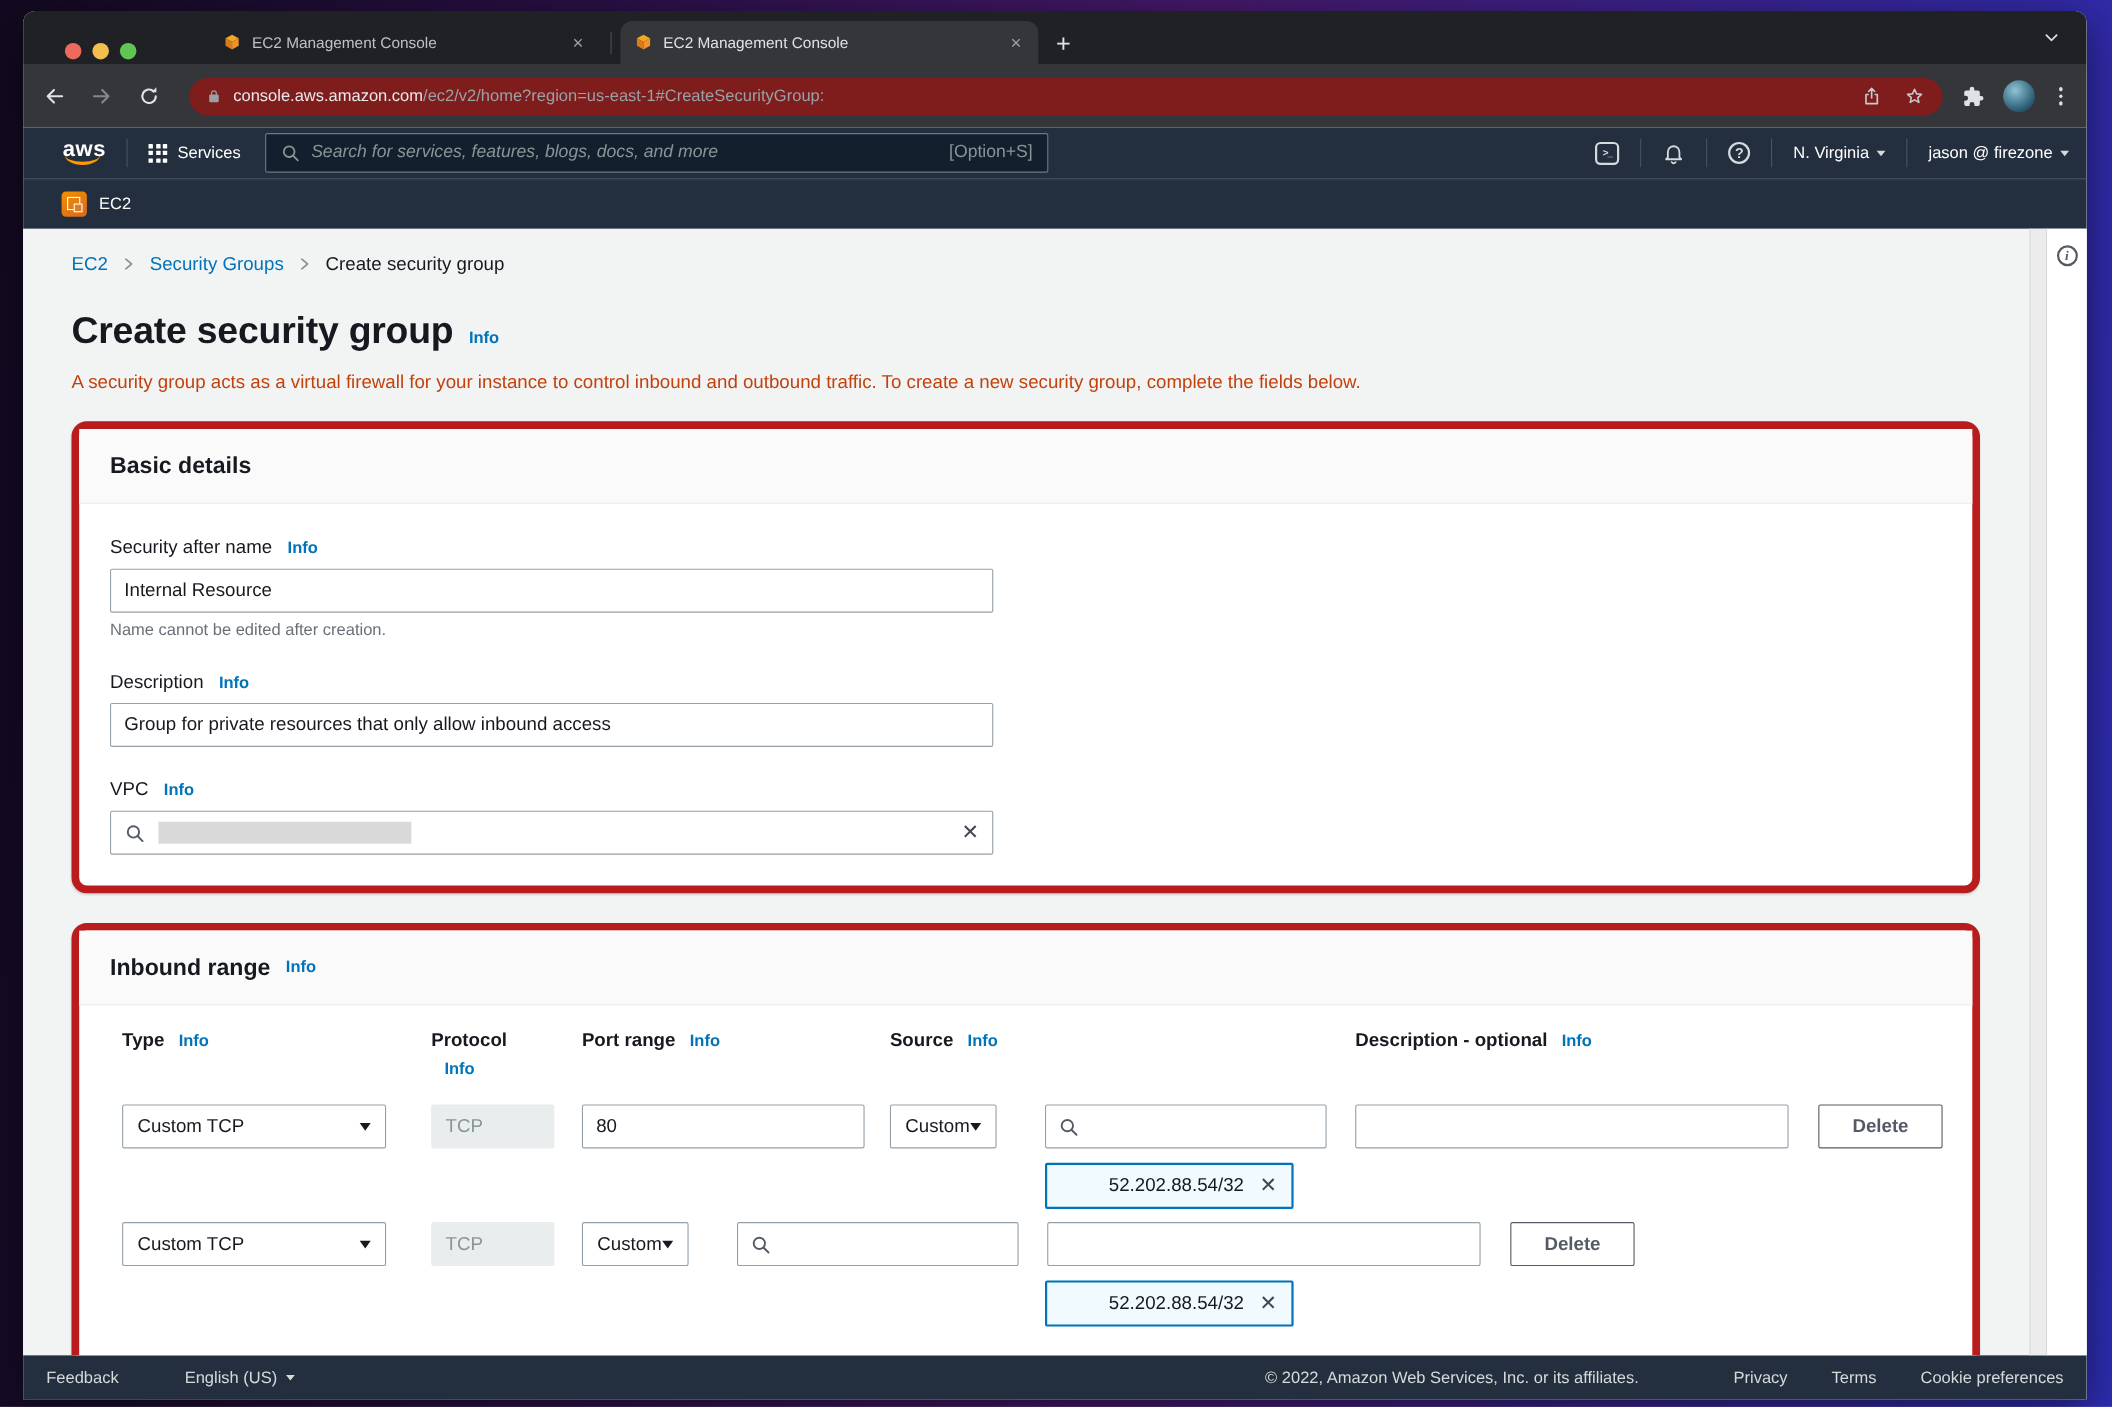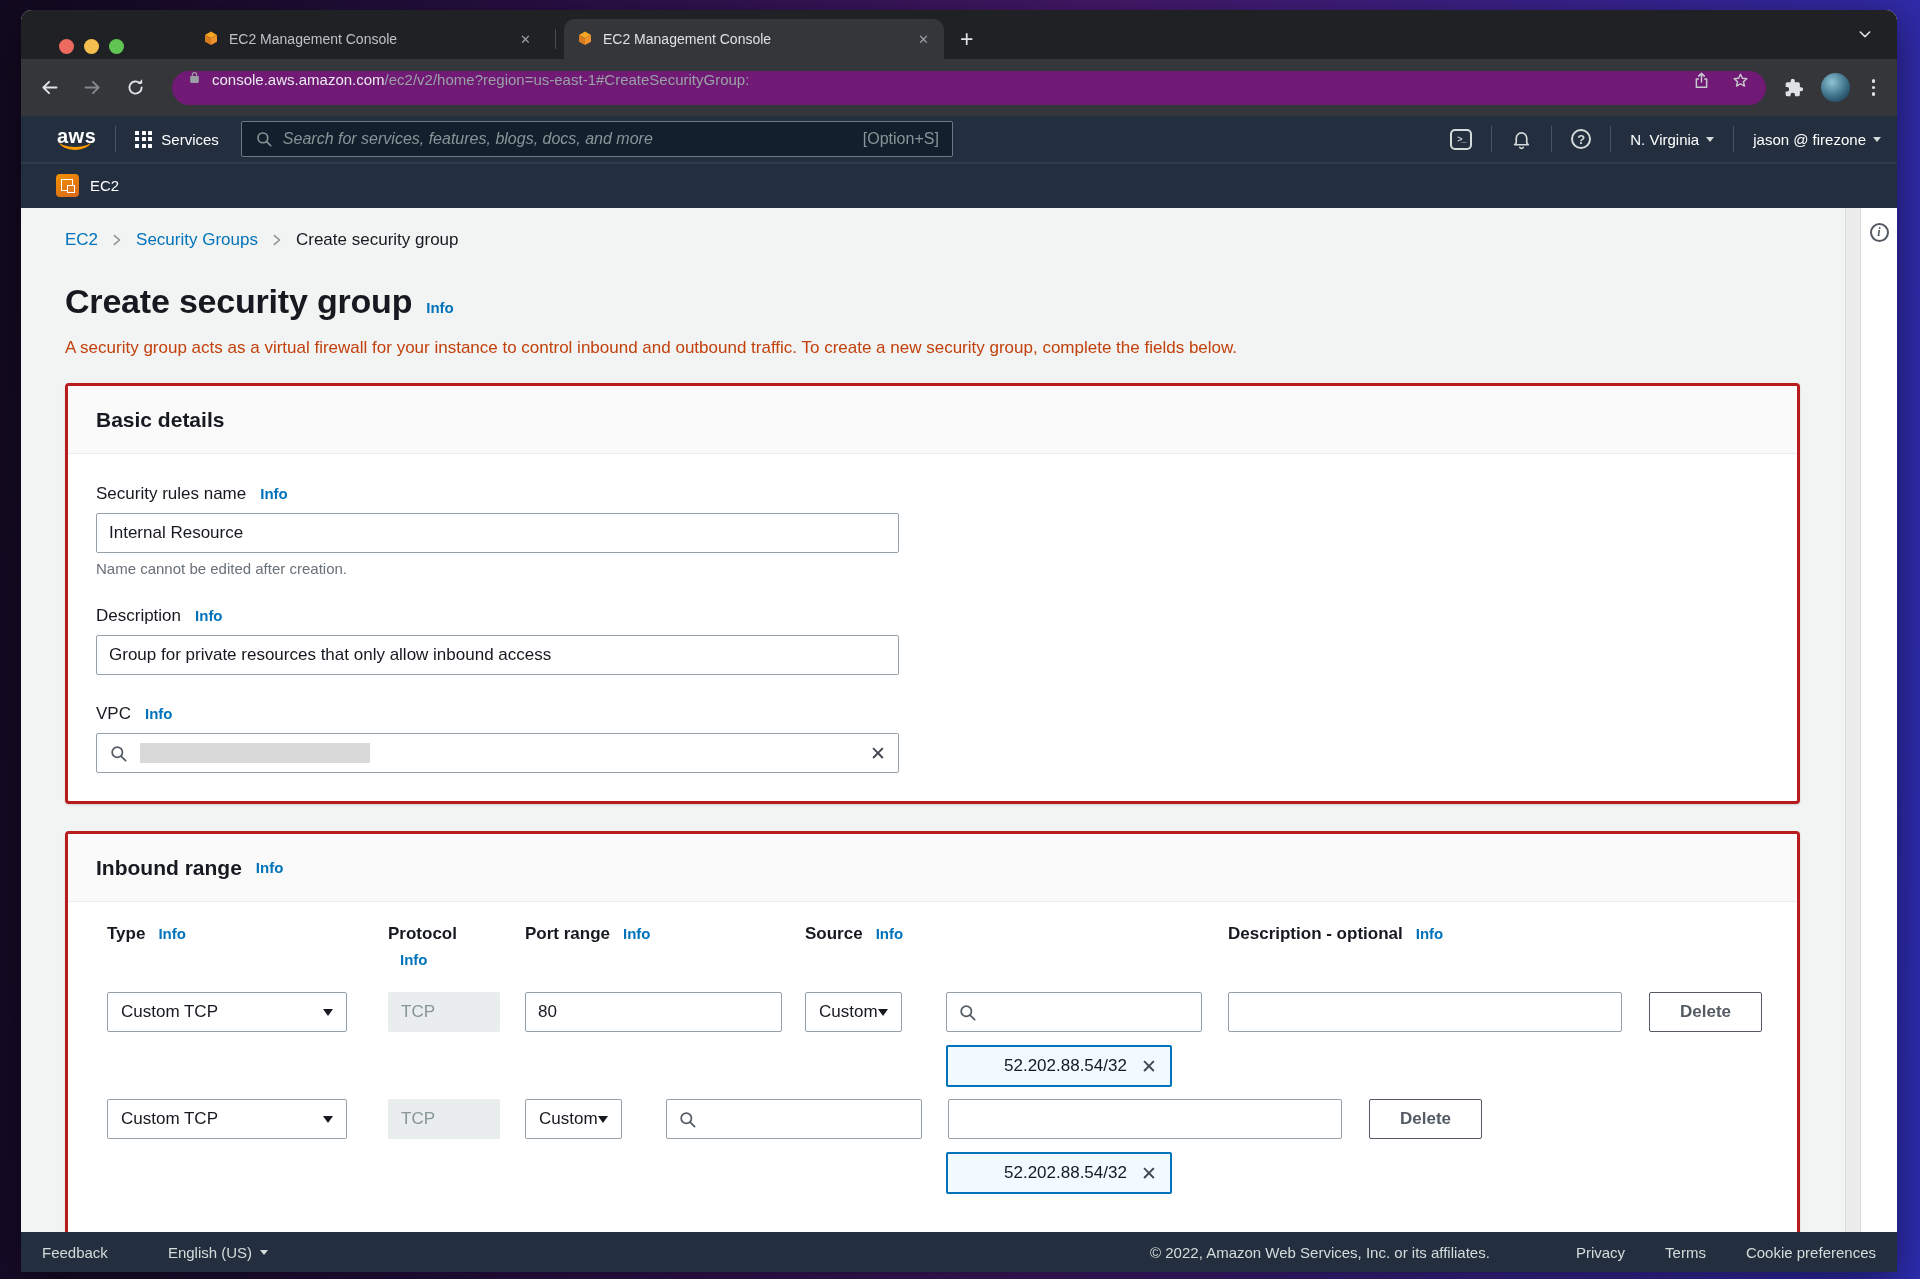--- a/index.html
+++ b/index.html
@@ -24,21 +24,21 @@
   .tab.inactive::after{content:"";position:absolute;right:-10px;top:10px;height:20px;width:1px;background:#4a4d51;}
   .tab.active{margin-left:18px;width:380px;background:#35363a;border-radius:11px 11px 0 0;color:#dfe1e5;}
   .favicon{width:18px;height:18px;flex:none;margin-right:9px;}
   .tab-title{flex:1;font-size:14px;white-space:nowrap;overflow:hidden;text-overflow:ellipsis;}
   .tab-close{font-size:13px;color:#9aa0a6;margin-left:8px;padding:2px 5px;border-radius:50%;}
   .newtab{color:#dfe1e5;font-size:23px;font-weight:400;margin:0 0 8px 16px;line-height:23px;}
   .tabsearch{position:absolute;right:24px;top:16px;width:16px;height:16px;}
   
   .urlbar{height:57px;background:#35363a;display:flex;align-items:center;padding:0 18px;flex:none;}
   .navic{width:21px;height:21px;margin-right:22px;flex:none;}
-  .omnibox{flex:1;height:34px;background:#701a75;border-radius:17px;display:flex;align-items:flex-start;padding:0 16px;margin-left:4px;}
+  .omnibox{flex:1;height:34px;background:#7f1d1d;border-radius:17px;display:flex;align-items:center;padding:0 16px;margin-left:4px;}
   .lock{width:13px;height:13px;margin-right:11px;flex:none;}
   .url{font-size:15px;white-space:nowrap;}
   .url .host{color:#e8eaed;} .url .path{color:#9aa0a6;}
   .omni-sp{flex:1;}
   .omni-ic{width:19px;height:19px;margin-left:20px;flex:none;}
   .ext{width:20px;height:20px;margin-left:18px;flex:none;}
   .avatar{width:29px;height:29px;border-radius:50%;margin-left:17px;flex:none;
     background:radial-gradient(circle at 38% 32%, #8fc3d4, #3a6f86 55%, #1d3b50 90%);}
   .dots{display:flex;flex-direction:column;gap:3px;margin-left:18px;padding:4px;}
   .dots i{width:3.5px;height:3.5px;border-radius:50%;background:#dee1e6;display:block;}
@@ -86,21 +86,21 @@
   .infoc{width:19px;height:19px;border:2px solid #545b64;border-radius:50%;color:#545b64;font-size:12px;
     font-weight:bold;display:flex;align-items:center;justify-content:center;margin-top:15px;font-family:"Liberation Serif",serif;font-style:italic;}
   .crumbs{display:flex;align-items:center;font-size:17px;gap:12px;}
   .crumbs a{color:#0073bb;text-decoration:none;}
   .crumb-sep{width:14px;height:14px;}
   .cur{color:#16191f;}
   .pagetitle{margin-top:32px;display:flex;align-items:baseline;gap:14px;}
   .pagetitle h1{font-size:34px;font-weight:bold;color:#16191f;letter-spacing:-.2px;}
   .infolink{color:#0073bb;font-size:15px;font-weight:bold;text-decoration:none;}
   .intro{margin-top:17px;font-size:17px;color:#c2410c;}
-  .card{width:1735px;background:#fff;border:3px solid #b91c1c;border-radius:4px;
+  .card{width:1735px;background:#fff;border:7px solid #b91c1c;border-radius:14px;
     box-shadow:0 1px 2px rgba(0,28,36,.15);}
   .card1{margin-top:25px;}
   .card2{margin-top:27px;height:600px;}
   .cardhdr{height:68px;background:#fafafa;border-bottom:1px solid #eaeded;display:flex;align-items:center;
     padding:0 28px;gap:14px;}
   .cardhdr h2{font-size:21px;font-weight:bold;color:#16191f;}
   .cardbody{padding:30px 28px 28px 28px;}
   .fieldlabel{display:flex;align-items:baseline;gap:14px;font-size:17px;color:#16191f;}
   .tin{width:803px;height:40px;border:1px solid #95a0a8;border-radius:2px;font-size:17px;color:#16191f;
     padding:0 12px;margin-top:9px;display:block;font-family:"Liberation Sans",sans-serif;outline:none;background:#fff;}
@@ -296,21 +296,21 @@
       </div>
 
       <p class="intro">A security group acts as a virtual firewall for your instance to control inbound and outbound traffic. To create a new security group, complete the fields below.</p>
 
       <div class="card card1">
         <div class="cardhdr">
           <h2>Basic details</h2>
         </div>
         <div class="cardbody">
           <div class="fieldlabel">
-            <span>Security rules name</span>
+            <span>Security after name</span>
             <a href="#" class="infolink">Info</a>
           </div>
           <input class="tin" type="text" value="Internal Resource" style="">
           <div class="help">Name cannot be edited after creation.</div>
 
           <div class="fgroup">
             <div class="fieldlabel">
               <span>Description</span>
               <a href="#" class="infolink">Info</a>
             </div>

